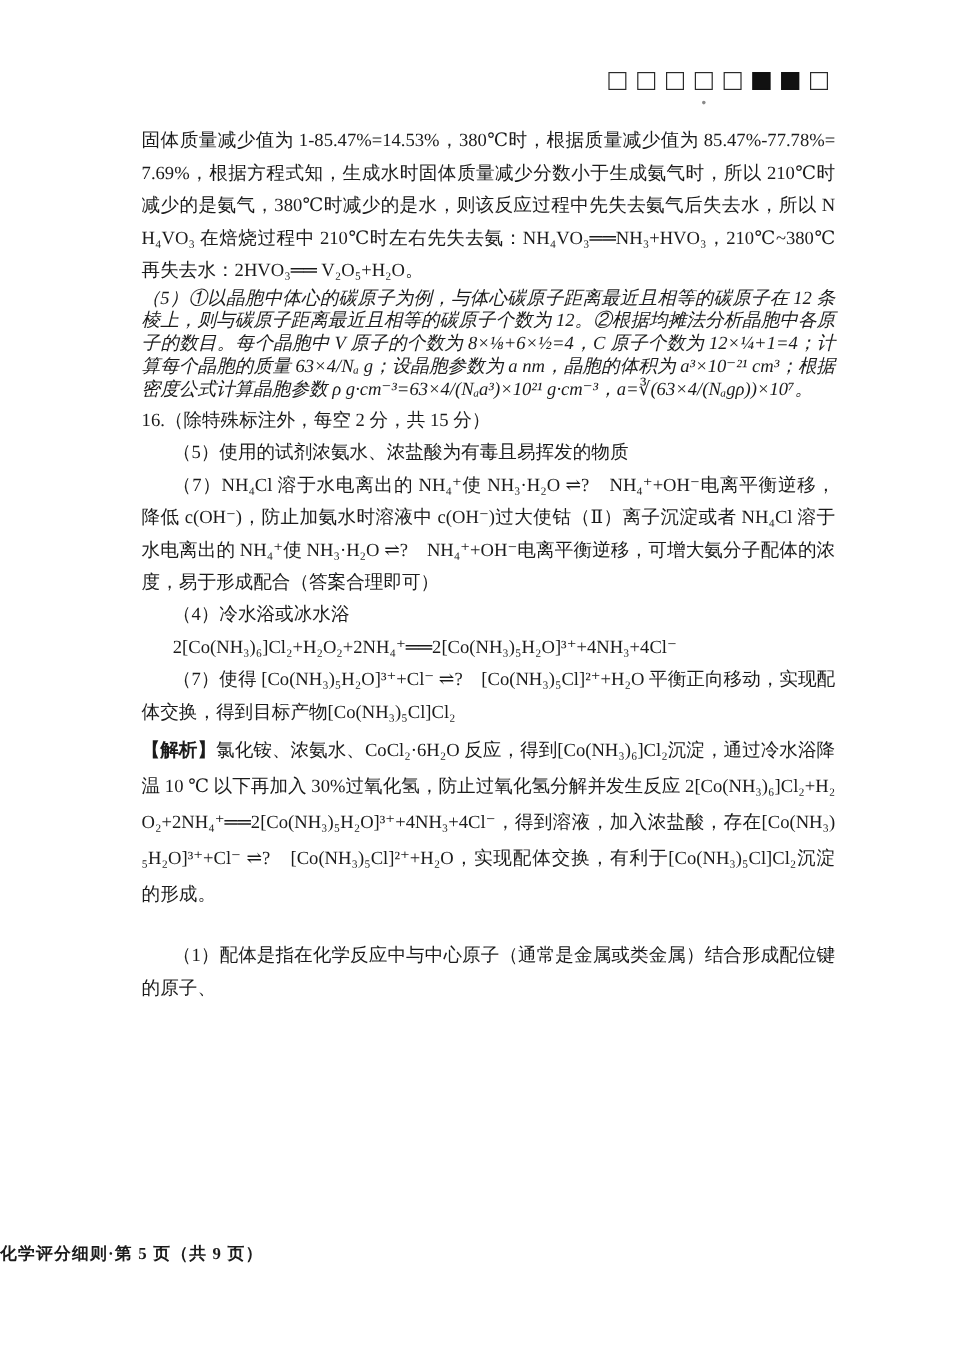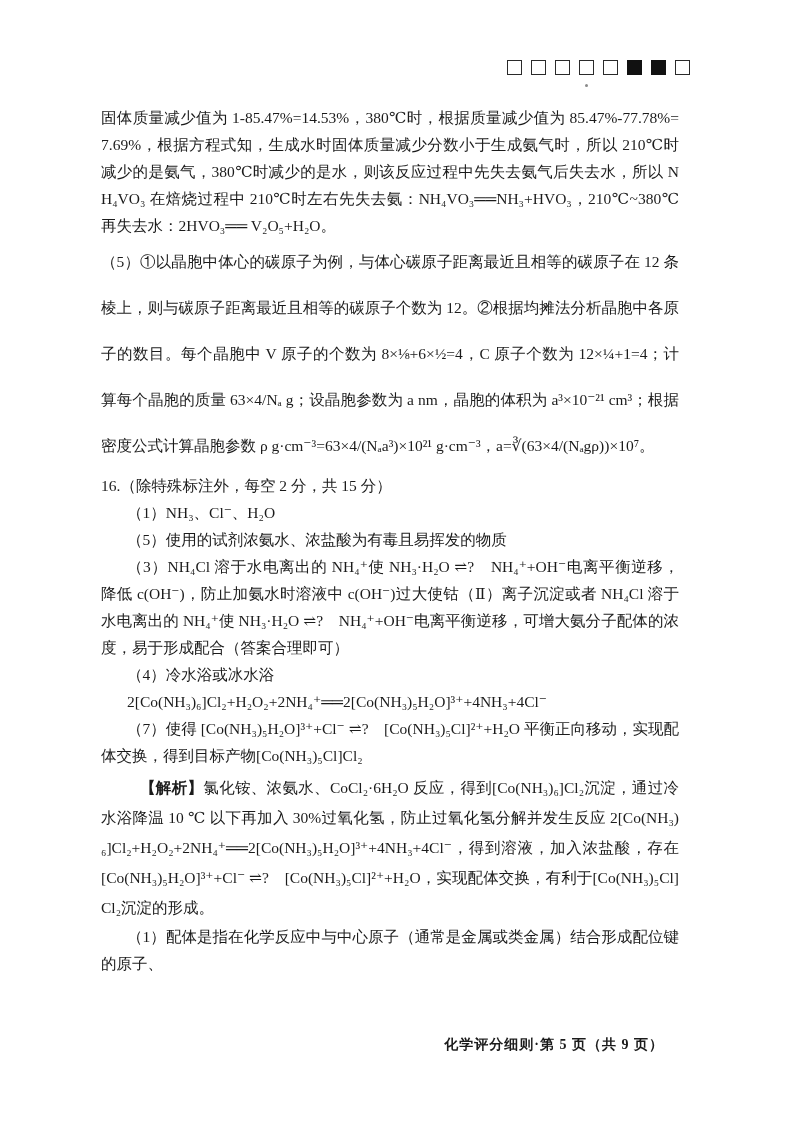--- a/index.html
+++ b/index.html
@@ -23,39 +23,39 @@
     display:inline-block;
   }
   .mark.filled{background:#111;border-color:#111;}
   .speck{
     position:absolute;top:84px;right:212px;
     width:3px;height:3px;border-radius:50%;
     background:#8a8a8a;
   }
   
   .content{
-    position:absolute;left:101px;top:104px;width:578px;
+    position:absolute;left:118px;top:104px;width:578px;
   }
   .para{
     margin:0;
     font-size:15.5px;
     line-height:27px;
     text-align:justify;
     word-break:break-all;
   }
-  .para.q5{line-height:46px;}
+  .para.q5{line-height:19px;font-style:italic;}
   .para.item{text-indent:26px;}
   .para.q16-header{margin-top:3px;}
   .para.analysis{margin-top:4px;line-height:30px;}
-  .analysis-label{font-weight:bold;margin-left:39px;}
-  .para.last{margin-top:0;}
+  .analysis-label{font-weight:bold;}
+  .para.last{margin-top:22px;}
   
   .footer{
     position:absolute;left:0;top:1036px;width:664px;
-    text-align:right;
+    text-align:left;
     font-size:14px;
     font-weight:bold;
     letter-spacing:1px;
   }
 </style>
 </head>
 <body>
 
 <div class="marks">
   <span class="mark"></span>
@@ -67,23 +67,22 @@
   <span class="mark filled"></span>
   <span class="mark"></span>
 </div>
 <div class="speck"></div>
 
 <main class="content">
   <p class="para">固体质量减少值为 1-85.47%=14.53%，380℃时，根据质量减少值为 85.47%-77.78%=7.69%，根据方程式知，生成水时固体质量减少分数小于生成氨气时，所以 210℃时减少的是氨气，380℃时减少的是水，则该反应过程中先失去氨气后失去水，所以 NH₄VO₃ 在焙烧过程中 210℃时左右先失去氨：NH₄VO₃══NH₃+HVO₃，210℃~380℃再失去水：2HVO₃══ V₂O₅+H₂O。</p>
   <p class="para q5">（5）①以晶胞中体心的碳原子为例，与体心碳原子距离最近且相等的碳原子在 12 条棱上，则与碳原子距离最近且相等的碳原子个数为 12。②根据均摊法分析晶胞中各原子的数目。每个晶胞中 V 原子的个数为 8×⅛+6×½=4，C 原子个数为 12×¼+1=4；计算每个晶胞的质量 63×4/Nₐ g；设晶胞参数为 a nm，晶胞的体积为 a³×10⁻²¹ cm³；根据密度公式计算晶胞参数 ρ g·cm⁻³=63×4/(Nₐa³)×10²¹ g·cm⁻³，a=∛(63×4/(Nₐgρ))×10⁷。</p>
 
   <p class="para q16-header">16.（除特殊标注外，每空 2 分，共 15 分）</p>
-  <p class="para item">（1）NH₃、Cl⁻、H₂O</p>
   <p class="para item">（5）使用的试剂浓氨水、浓盐酸为有毒且易挥发的物质</p>
-  <p class="para item">（3）NH₄Cl 溶于水电离出的 NH₄⁺使 NH₃·H₂O ⇌?　NH₄⁺+OH⁻电离平衡逆移，降低 c(OH⁻)，防止加氨水时溶液中 c(OH⁻)过大使钴（Ⅱ）离子沉淀或者 NH₄Cl 溶于水电离出的 NH₄⁺使 NH₃·H₂O ⇌?　NH₄⁺+OH⁻电离平衡逆移，可增大氨分子配体的浓度，易于形成配合（答案合理即可）</p>
+  <p class="para item">（7）NH₄Cl 溶于水电离出的 NH₄⁺使 NH₃·H₂O ⇌?　NH₄⁺+OH⁻电离平衡逆移，降低 c(OH⁻)，防止加氨水时溶液中 c(OH⁻)过大使钴（Ⅱ）离子沉淀或者 NH₄Cl 溶于水电离出的 NH₄⁺使 NH₃·H₂O ⇌?　NH₄⁺+OH⁻电离平衡逆移，可增大氨分子配体的浓度，易于形成配合（答案合理即可）</p>
   <p class="para item">（4）冷水浴或冰水浴</p>
   <p class="para item">2[Co(NH₃)₆]Cl₂+H₂O₂+2NH₄⁺══2[Co(NH₃)₅H₂O]³⁺+4NH₃+4Cl⁻</p>
   <p class="para item">（7）使得 [Co(NH₃)₅H₂O]³⁺+Cl⁻ ⇌?　[Co(NH₃)₅Cl]²⁺+H₂O 平衡正向移动，实现配体交换，得到目标产物[Co(NH₃)₅Cl]Cl₂</p>
 
   <p class="para analysis"><span class="analysis-label">【解析】</span><span>氯化铵、浓氨水、CoCl₂·6H₂O 反应，得到[Co(NH₃)₆]Cl₂沉淀，通过冷水浴降温 10 ℃ 以下再加入 30%过氧化氢，防止过氧化氢分解并发生反应 2[Co(NH₃)₆]Cl₂+H₂O₂+2NH₄⁺══2[Co(NH₃)₅H₂O]³⁺+4NH₃+4Cl⁻，得到溶液，加入浓盐酸，存在[Co(NH₃)₅H₂O]³⁺+Cl⁻ ⇌?　[Co(NH₃)₅Cl]²⁺+H₂O，实现配体交换，有利于[Co(NH₃)₅Cl]Cl₂沉淀的形成。</span></p>
 
   <p class="para item last">（1）配体是指在化学反应中与中心原子（通常是金属或类金属）结合形成配位键的原子、</p>
 </main>
 
 <footer class="footer">

